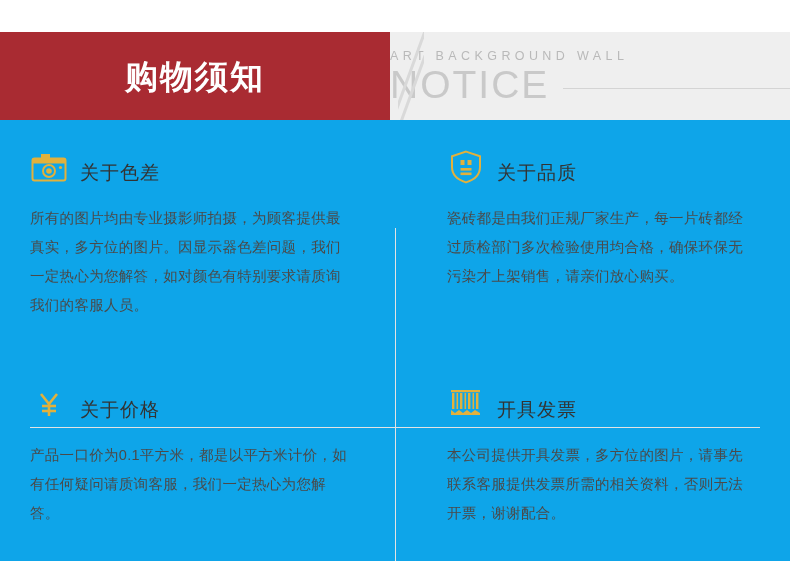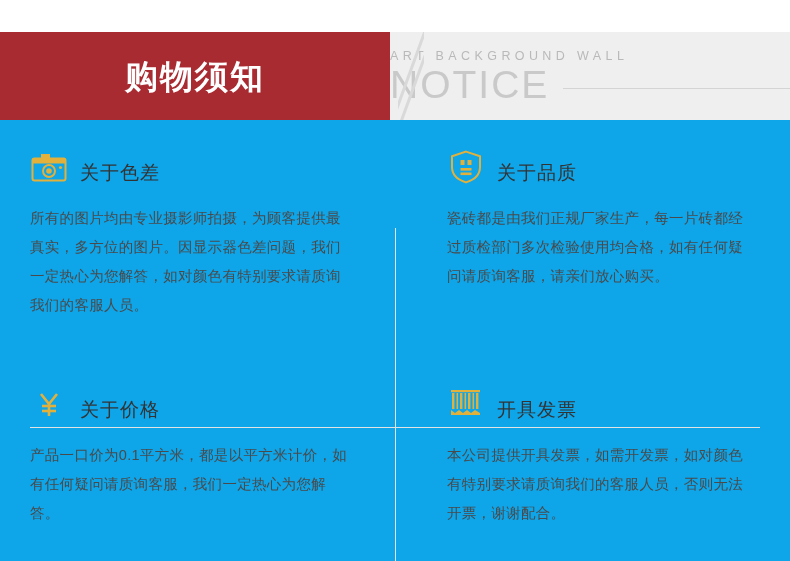--- a/index.html
+++ b/index.html
@@ -223,21 +223,21 @@
           <svg width="32" height="34" viewBox="0 0 32 34">
             <path class="gold" d="M16 1.6 L30 6.2 V17 c0 8.4 -7 13.2 -14 15.4 C9 30.2 2 25.4 2 17 V6.2 Z"></path>
             <rect class="gold-f" x="10.5" y="10" width="4" height="5"></rect>
             <rect class="gold-f" x="17.5" y="10" width="4" height="5"></rect>
             <rect class="gold-f" x="10.5" y="18" width="11" height="2.6"></rect>
             <rect class="gold-f" x="10.5" y="22.5" width="11" height="2.6"></rect>
           </svg>
         </div>
         <div class="cell-title">关于品质</div>
       </div>
-      <div class="cell-body">瓷砖都是由我们正规厂家生产，每一片砖都经过质检部门多次检验使用均合格，如有任何疑问请质询客服，请亲们放心购买。</div>
+      <div class="cell-body">瓷砖都是由我们正规厂家生产，每一片砖都经过质检部门多次检验使用均合格，确保环保无污染才上架销售，请亲们放心购买。</div>
     </div>
 
     <div class="cell left">
       <div class="cell-head">
         <div class="cell-icon">
           <svg width="30" height="32" viewBox="0 0 30 32">
             <path class="gold" style="stroke-width:2.6" d="M7 6 L15 16 L23 6"></path>
             <path class="gold" style="stroke-width:2.6" d="M15 16 V28"></path>
             <path class="gold" style="stroke-width:2.6" d="M8 18 H22"></path>
             <path class="gold" style="stroke-width:2.6" d="M8 23 H22"></path>
@@ -258,17 +258,17 @@
             <rect class="gold-f" x="15.5" y="4" width="1.6" height="16"></rect>
             <rect class="gold-f" x="19" y="4" width="2.4" height="16"></rect>
             <rect class="gold-f" x="23.5" y="4" width="1.6" height="16"></rect>
             <rect class="gold-f" x="27" y="4" width="2.4" height="16"></rect>
             <rect class="gold-f" x="2" y="1" width="29" height="2.2"></rect>
             <path class="gold-f" d="M2 21 l4 3 l4 -3 l4 3 l4 -3 l4 3 l4 -3 l5 3 v2 h-29 z"></path>
           </svg>
         </div>
         <div class="cell-title">开具发票</div>
       </div>
-      <div class="cell-body">本公司提供开具发票，如需开发票，如对颜色有特别要求请质询我们的客服人员，否则无法开票，谢谢配合。</div>
+      <div class="cell-body">本公司提供开具发票，多方位的图片，请事先联系客服提供发票所需的相关资料，否则无法开票，谢谢配合。</div>
     </div>
 
   </div>
 </div>
 
 </body></html>

